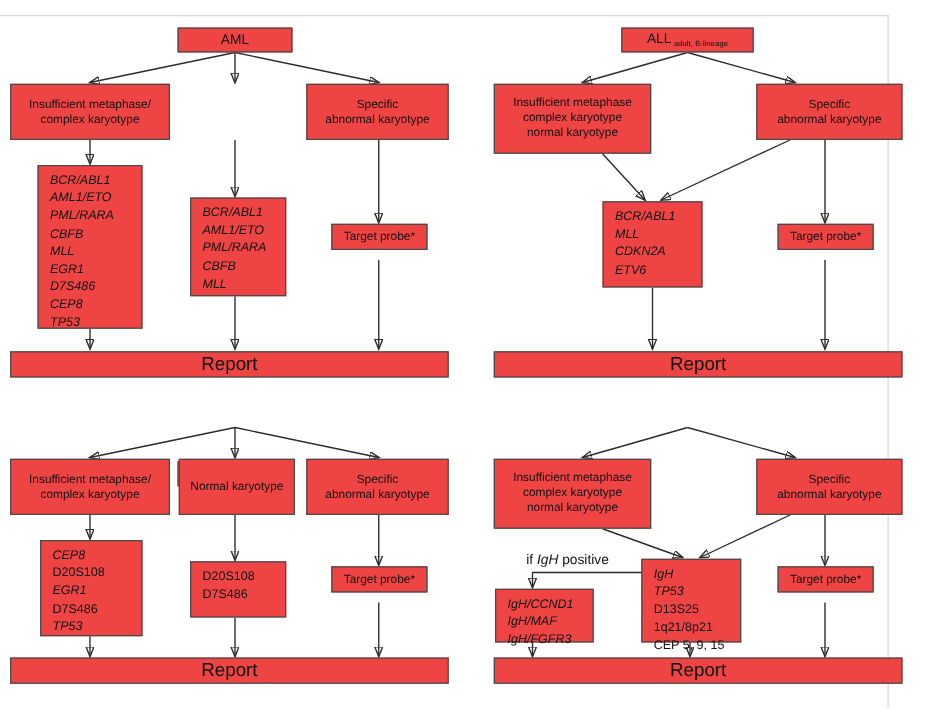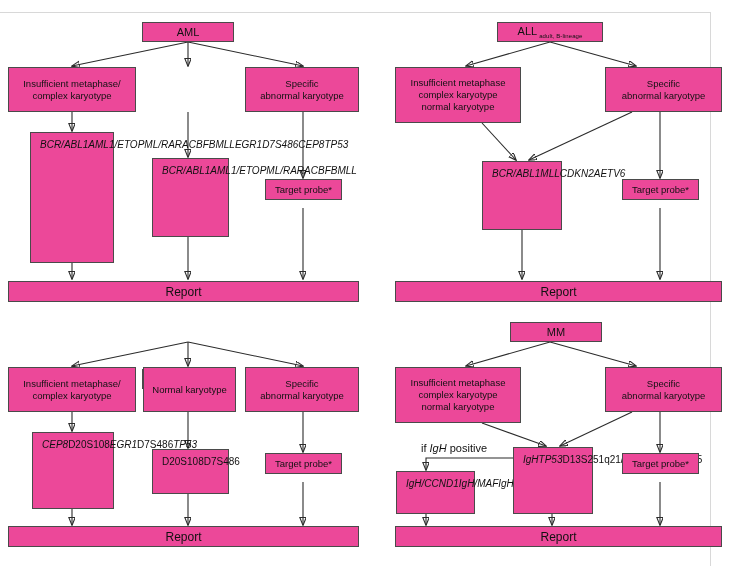--- a/index.html
+++ b/index.html
@@ -31,50 +31,51 @@
     pointer-events: none;
   }
   .panel {
     position: absolute;
   }
   
   .node {
     position: absolute;
     box-sizing: border-box;
     border: 1px solid #4a4a4a;
-    background: #ec4899;
+    background: #ef4444;
     display: flex;
     align-items: center;
     justify-content: center;
     text-align: center;
     font-size: 9.5px;
     line-height: 12px;
     color: #111111;
     padding: 0 2px;
   }
   .node.listbox {
     align-items: flex-start;
     justify-content: flex-start;
     text-align: left;
     padding: 5px 0 0 9px;
     font-size: 10px;
     line-height: 14.2px;
+    flex-direction: column;
   }
   .node.listbox .gene {
     display: block;
     white-space: nowrap;
   }
   .gene.ital { font-style: italic; }
   .gene.up   { font-style: normal; text-align: center; }
 
   .node.title {
     font-size: 11px;
   }
   .node.report {
-    font-size: 12px;
+    font-size: 15px;
   }
   .subscript {
     font-size: 6px;
     vertical-align: baseline;
     position: relative;
     top: 2.5px;
     padding-left: 2px;
     letter-spacing: 0.1px;
   }
   .linelabel {
@@ -294,23 +295,20 @@
 
       <line x1="290" y1="112" x2="290" y2="152" marker-end="url(#ah)"></line>
 
       <path d="M168,158 L56,158 L56,170" marker-end="url(#ah)"></path>
 
       <line x1="56" y1="213" x2="56" y2="225" marker-end="url(#ah)"></line>
       <line x1="182" y1="213" x2="182" y2="225" marker-end="url(#ah)"></line>
       <line x1="290" y1="182" x2="290" y2="225" marker-end="url(#ah)"></line>
     </svg>
 
-    <div class="node title" style="left:140px; top:22px; width:92px; height:20px;">
-      <span>MM</span>
-    </div>
 
     <div class="node" style="left:25px; top:67px; width:126px; height:56px;">
       <span>
         <span>Insufficient metaphase</span><br>
         <span>complex karyotype</span><br>
         <span>normal karyotype</span>
       </span>
     </div>
 
     <div class="node" style="left:235px; top:67px; width:117px; height:45px;">

